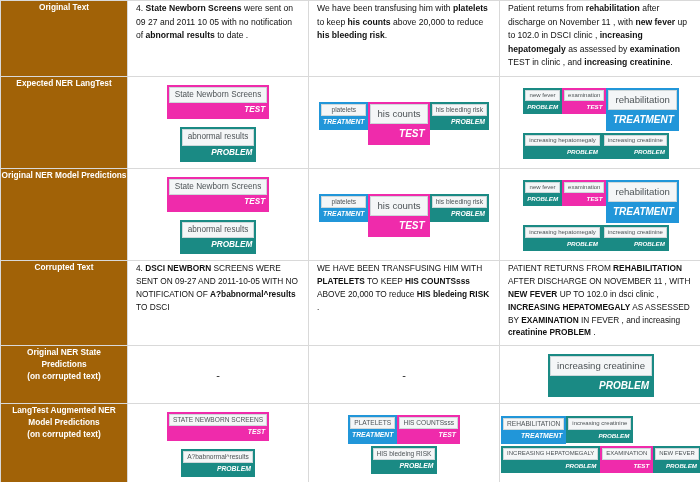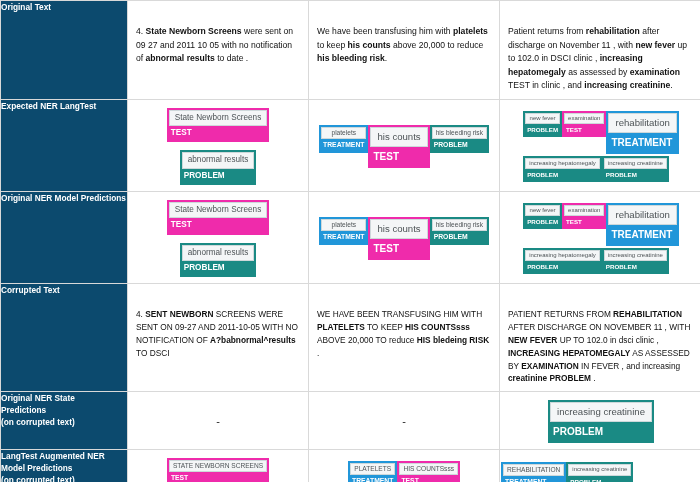--- a/index.html
+++ b/index.html
@@ -13,41 +13,40 @@
     border-collapse:collapse;
     table-layout:fixed;
   }
   table.grid td{
     border:1px solid #d9d9d9;
     vertical-align:top;
     padding:0;
   }
   td.rowlabel{
     width:126px;
-    background:#0c4a6e;
+    background:#a16207;
     border:2px solid #ffffff;
     color:#ffffff;
-    text-align:left;
+    text-align:center;
     vertical-align:middle;
     font-size:8.3px;
     font-weight:bold;
     line-height:1.45;
     padding:2px 5px;
     margin-top:37px;
   }
   td.c1{width:180px;}
   td.c2{width:190px;}
   td.c3{width:202px;}
 
   .textcell{
-    padding:7px 8px 6px 8px;
+    padding:1px 8px 6px 8px;
     font-size:8.6px;
     line-height:1.58;
     color:#111111;
-    margin-top:17px;
   }
   .textcell.small{font-size:8.3px;line-height:1.55;}
   .textcell b{font-weight:bold;}
 
   .tagcell{
     padding:8px 6px 6px 6px;
     display:flex;
     flex-direction:column;
     align-items:center;
     justify-content:center;
@@ -75,25 +74,26 @@
     color:#4d5356;
     padding:2px 4px 2px 4px;
     white-space:nowrap;
     font-size:7.3px;
     line-height:1.25;
     text-align:center;
   }
   .tag .lbl{
     color:#ffffff;
     font-weight:bold;
-    text-align:left;
+    text-align:right;
     font-size:7.3px;
     line-height:1.5;
     padding:1px 2px 1px 2px;
     white-space:nowrap;
+    font-style:italic;
   }
   .tag.TEST{background:#ef2bab;}
   .tag.PROBLEM{background:#1a8a84;}
   .tag.TREATMENT{background:#2196d9;}
 
   .tag.big .tok{font-size:9.6px;padding:3px 6px;}
   .tag.big .lbl{font-size:10px;padding:2px 3px;}
   .tag.mid .tok{font-size:8.2px;padding:2px 5px;}
   .tag.mid .lbl{font-size:8.2px;}
   .tag.tiny .tok{font-size:6px;padding:1px 3px;}
@@ -274,21 +274,21 @@
         </div>
       </div>
     </td>
   </tr>
 
   <tr>
     <td class="rowlabel">
       <span>Corrupted Text</span>
     </td>
     <td class="c1">
-      <div class="textcell small"><span>4. </span><b>SENT  NEWBORN</b><span>  SCREENS  WERE SENT ON 09-27  AND 2011-10-05  WITH NO NOTIFICATION OF </span><b>A?babnormal^results</b><span>  TO DSCI</span></div>
+      <div class="textcell small"><span>4. </span><b>DSCI  NEWBORN</b><span>  SCREENS  WERE SENT ON 09-27  AND 2011-10-05  WITH NO NOTIFICATION OF </span><b>A?babnormal^results</b><span>  TO DSCI</span></div>
     </td>
     <td class="c2">
       <div class="textcell small"><span>WE HAVE BEEN  TRANSFUSING HIM WITH </span><b>PLATELETS</b><span>  TO KEEP </span><b>HIS COUNTSsss</b><span> ABOVE 20,000  TO reduce </span><b>HIS bledeing RISK</b><span> .</span></div>
     </td>
     <td class="c3">
       <div class="textcell small"><span>PATIENT RETURNS FROM </span><b>REHABILITATION</b><span> AFTER DISCHARGE ON NOVEMBER 11 , WITH </span><b>NEW FEVER</b><span> UP TO 102.0  in dsci clinic , </span><b>INCREASING HEPATOMEGALY</b><span>  AS ASSESSED BY </span><b>EXAMINATION</b><span>  IN FEVER , and increasing </span><b>creatinine PROBLEM</b><span> .</span></div>
     </td>
   </tr>
 
   <tr>

